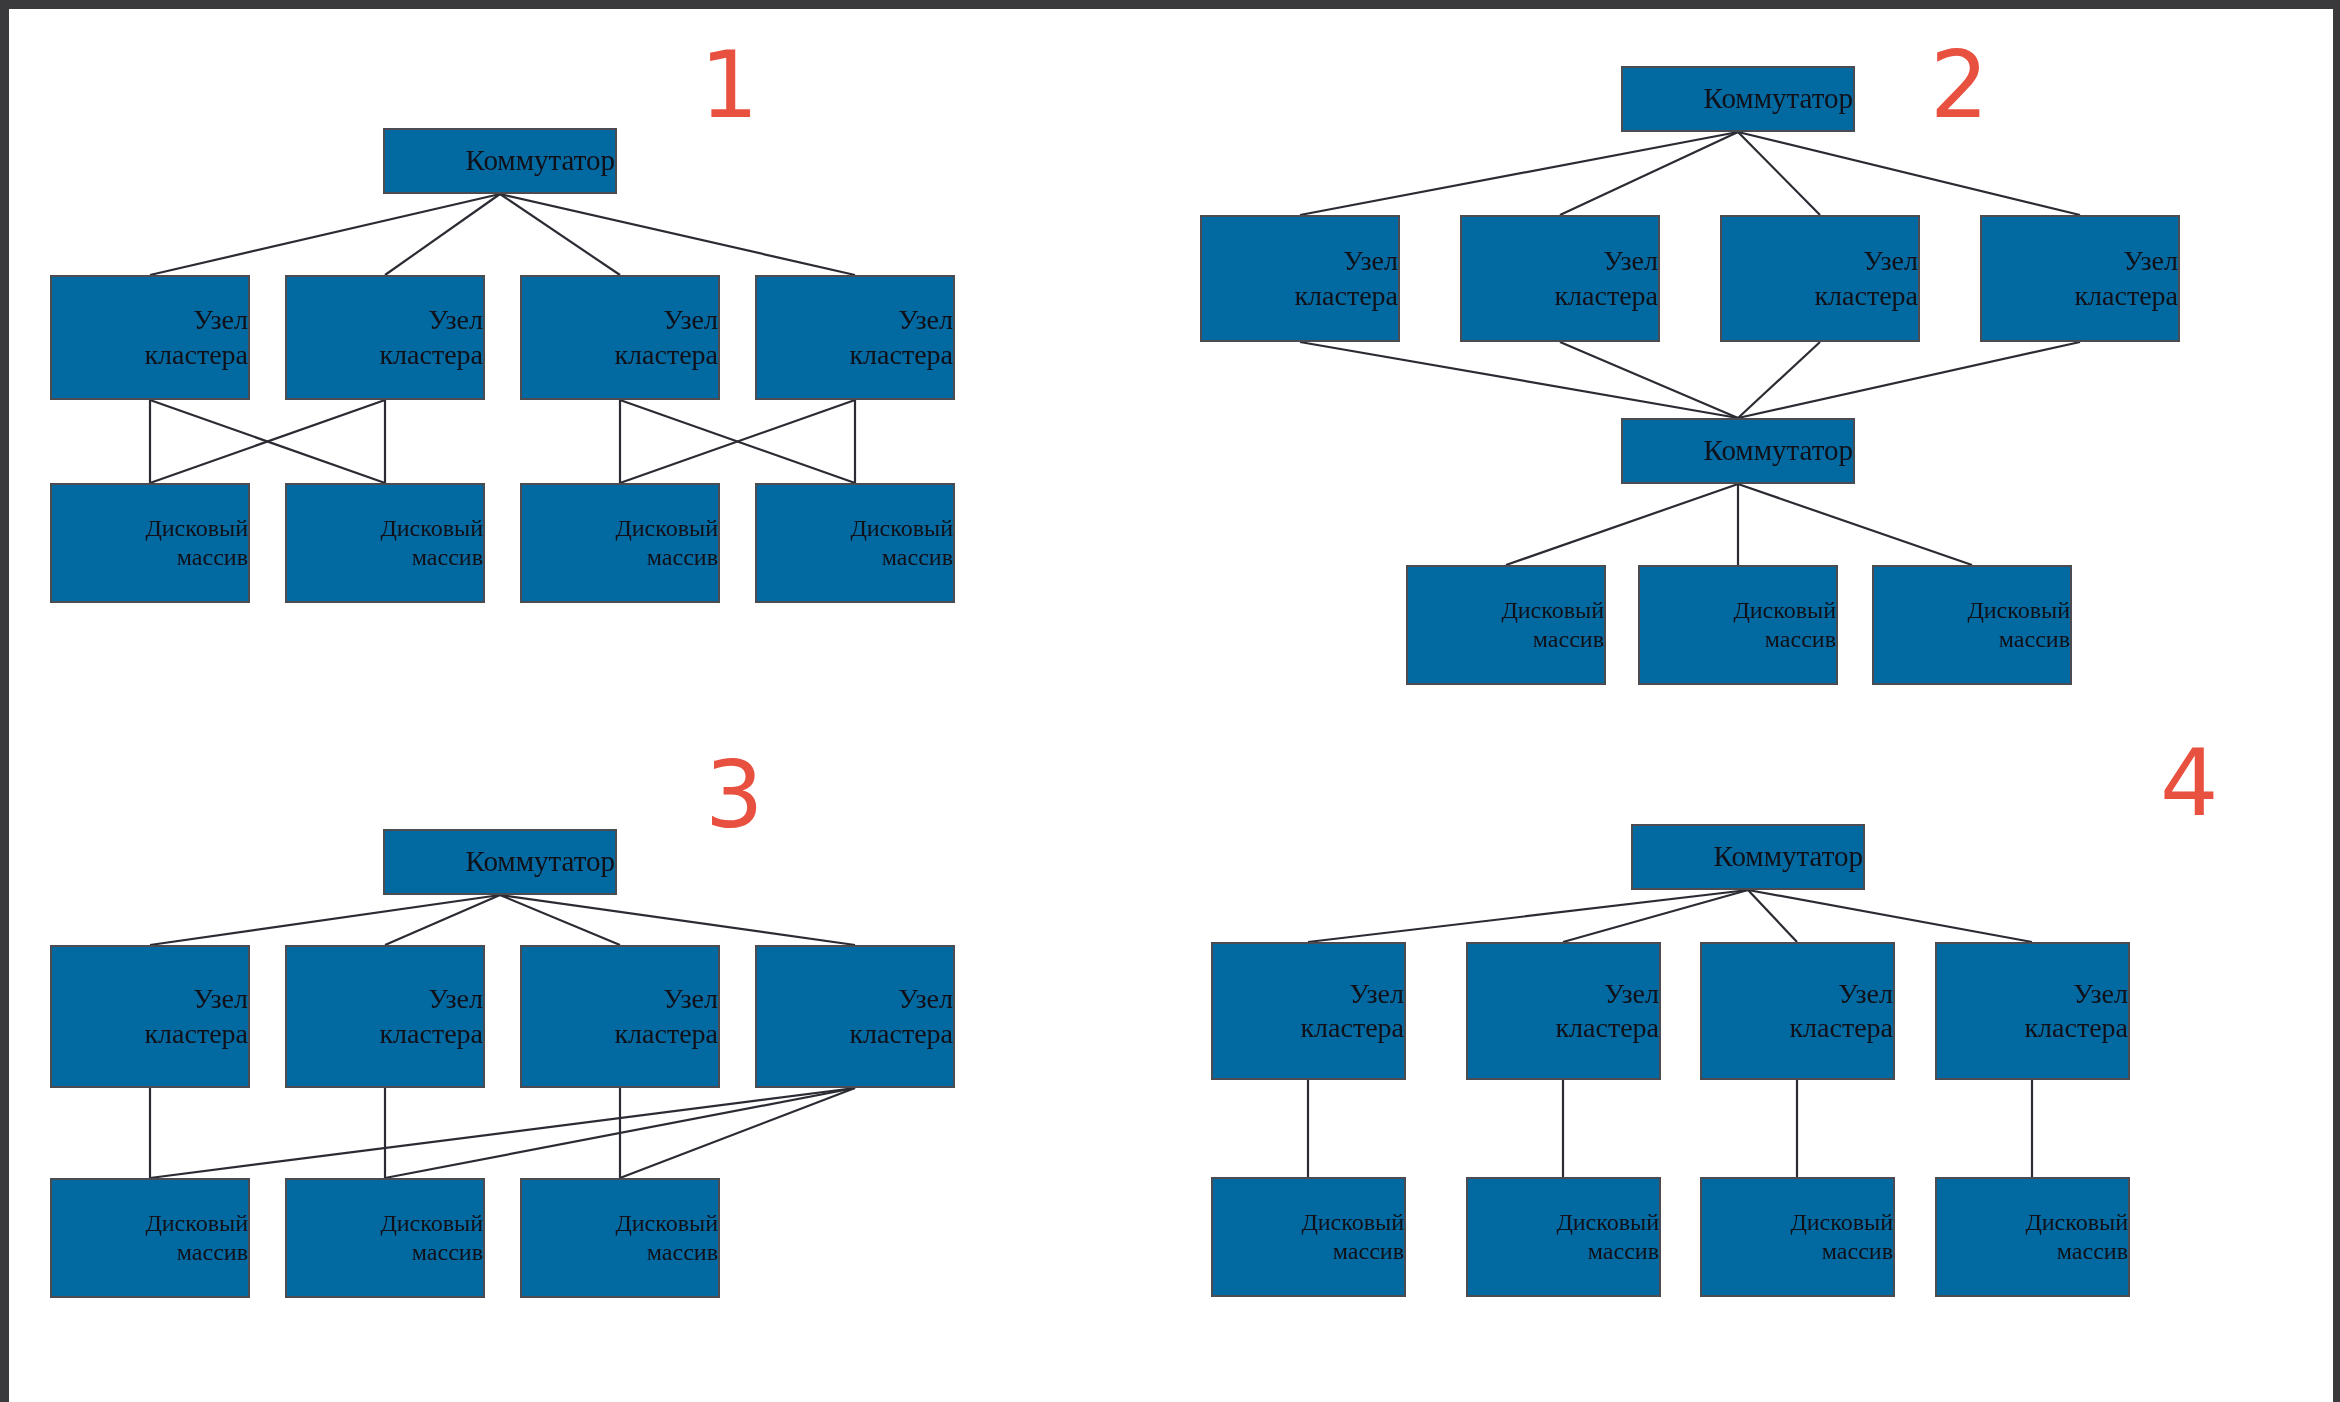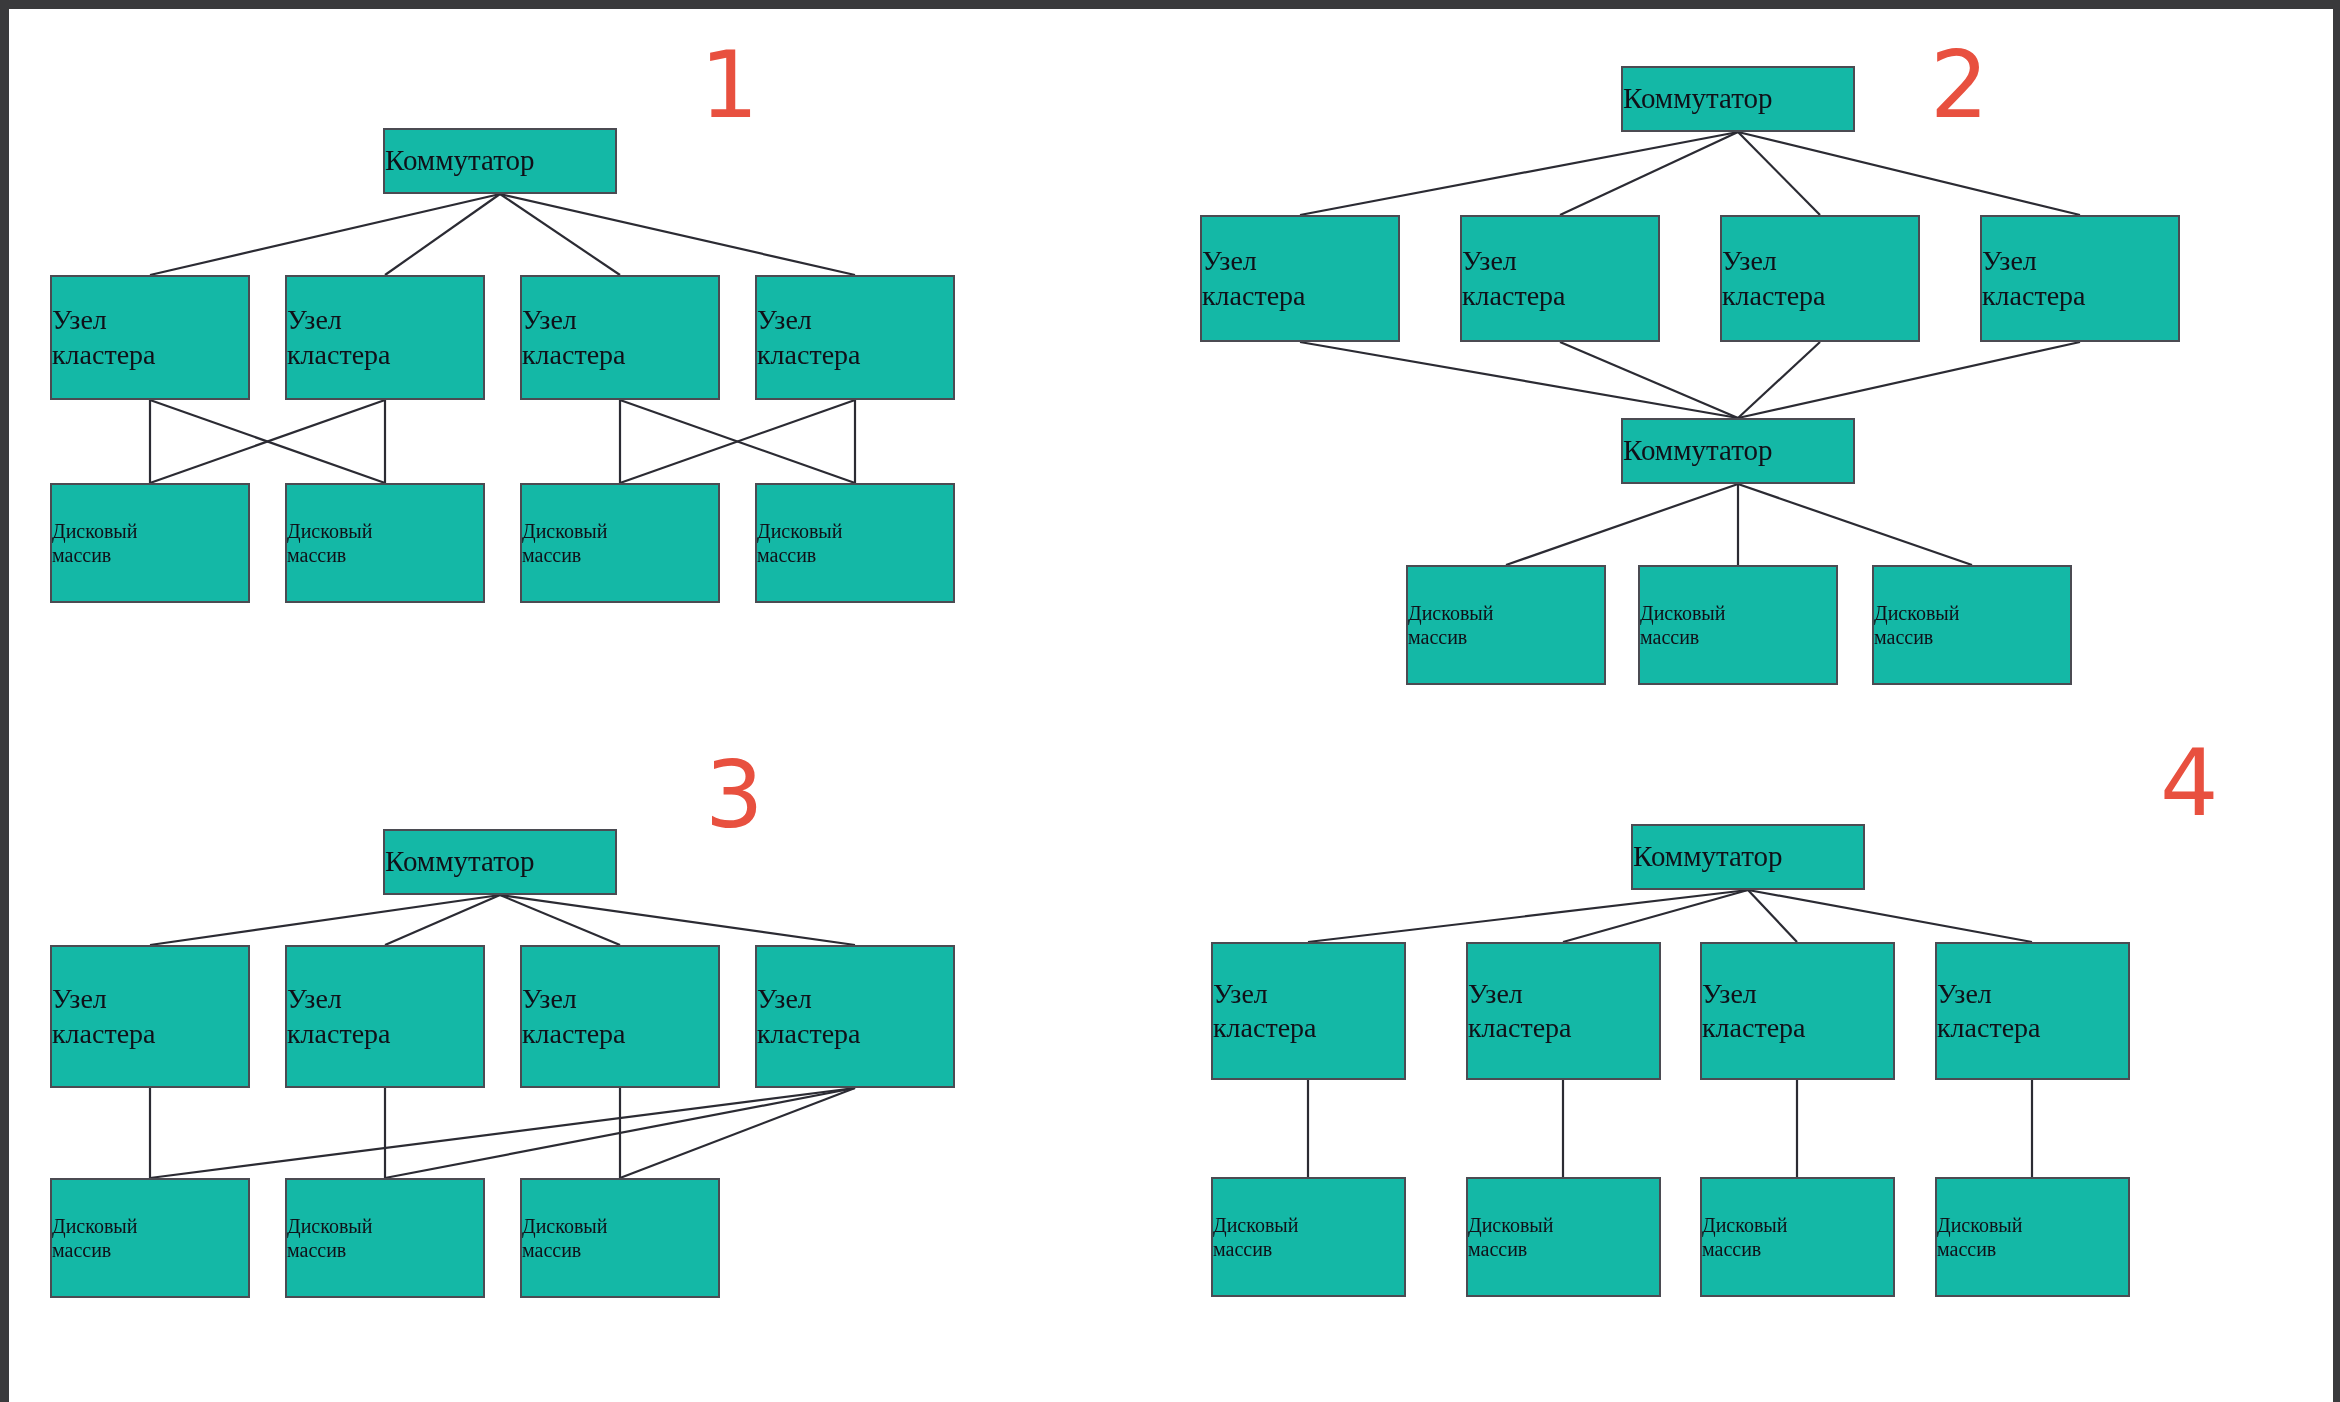--- a/index.html
+++ b/index.html
@@ -42,42 +42,42 @@
   .svg-layer {
     position: absolute;
     left: 0; top: 0;
     pointer-events: none;
   }
 
   .node-box {
     position: absolute;
     box-sizing: border-box;
     border: 2px solid #4b4b52;
-    background: #14b8a6;
+    background: #0369a1;
     display: flex;
     flex-direction: column;
-    align-items: flex-start;
+    align-items: flex-end;
     justify-content: center;
     color: #101018;
     line-height: 1.22;
     text-align: center;
   }
   .node-box .ln {
     display: block;
     white-space: nowrap;
   }
 
   .switch-box {
     font-size: 29px;
   }
   .cluster-box {
     font-size: 28px;
   }
   .array-box {
-    font-size: 20px;
+    font-size: 24px;
   }
 
   .diagram-number {
     position: absolute;
     font-family: "DejaVu Sans", "Liberation Sans", sans-serif;
     font-size: 92px;
     font-weight: 400;
     color: #e8503f;
     line-height: 1;
     user-select: none;

